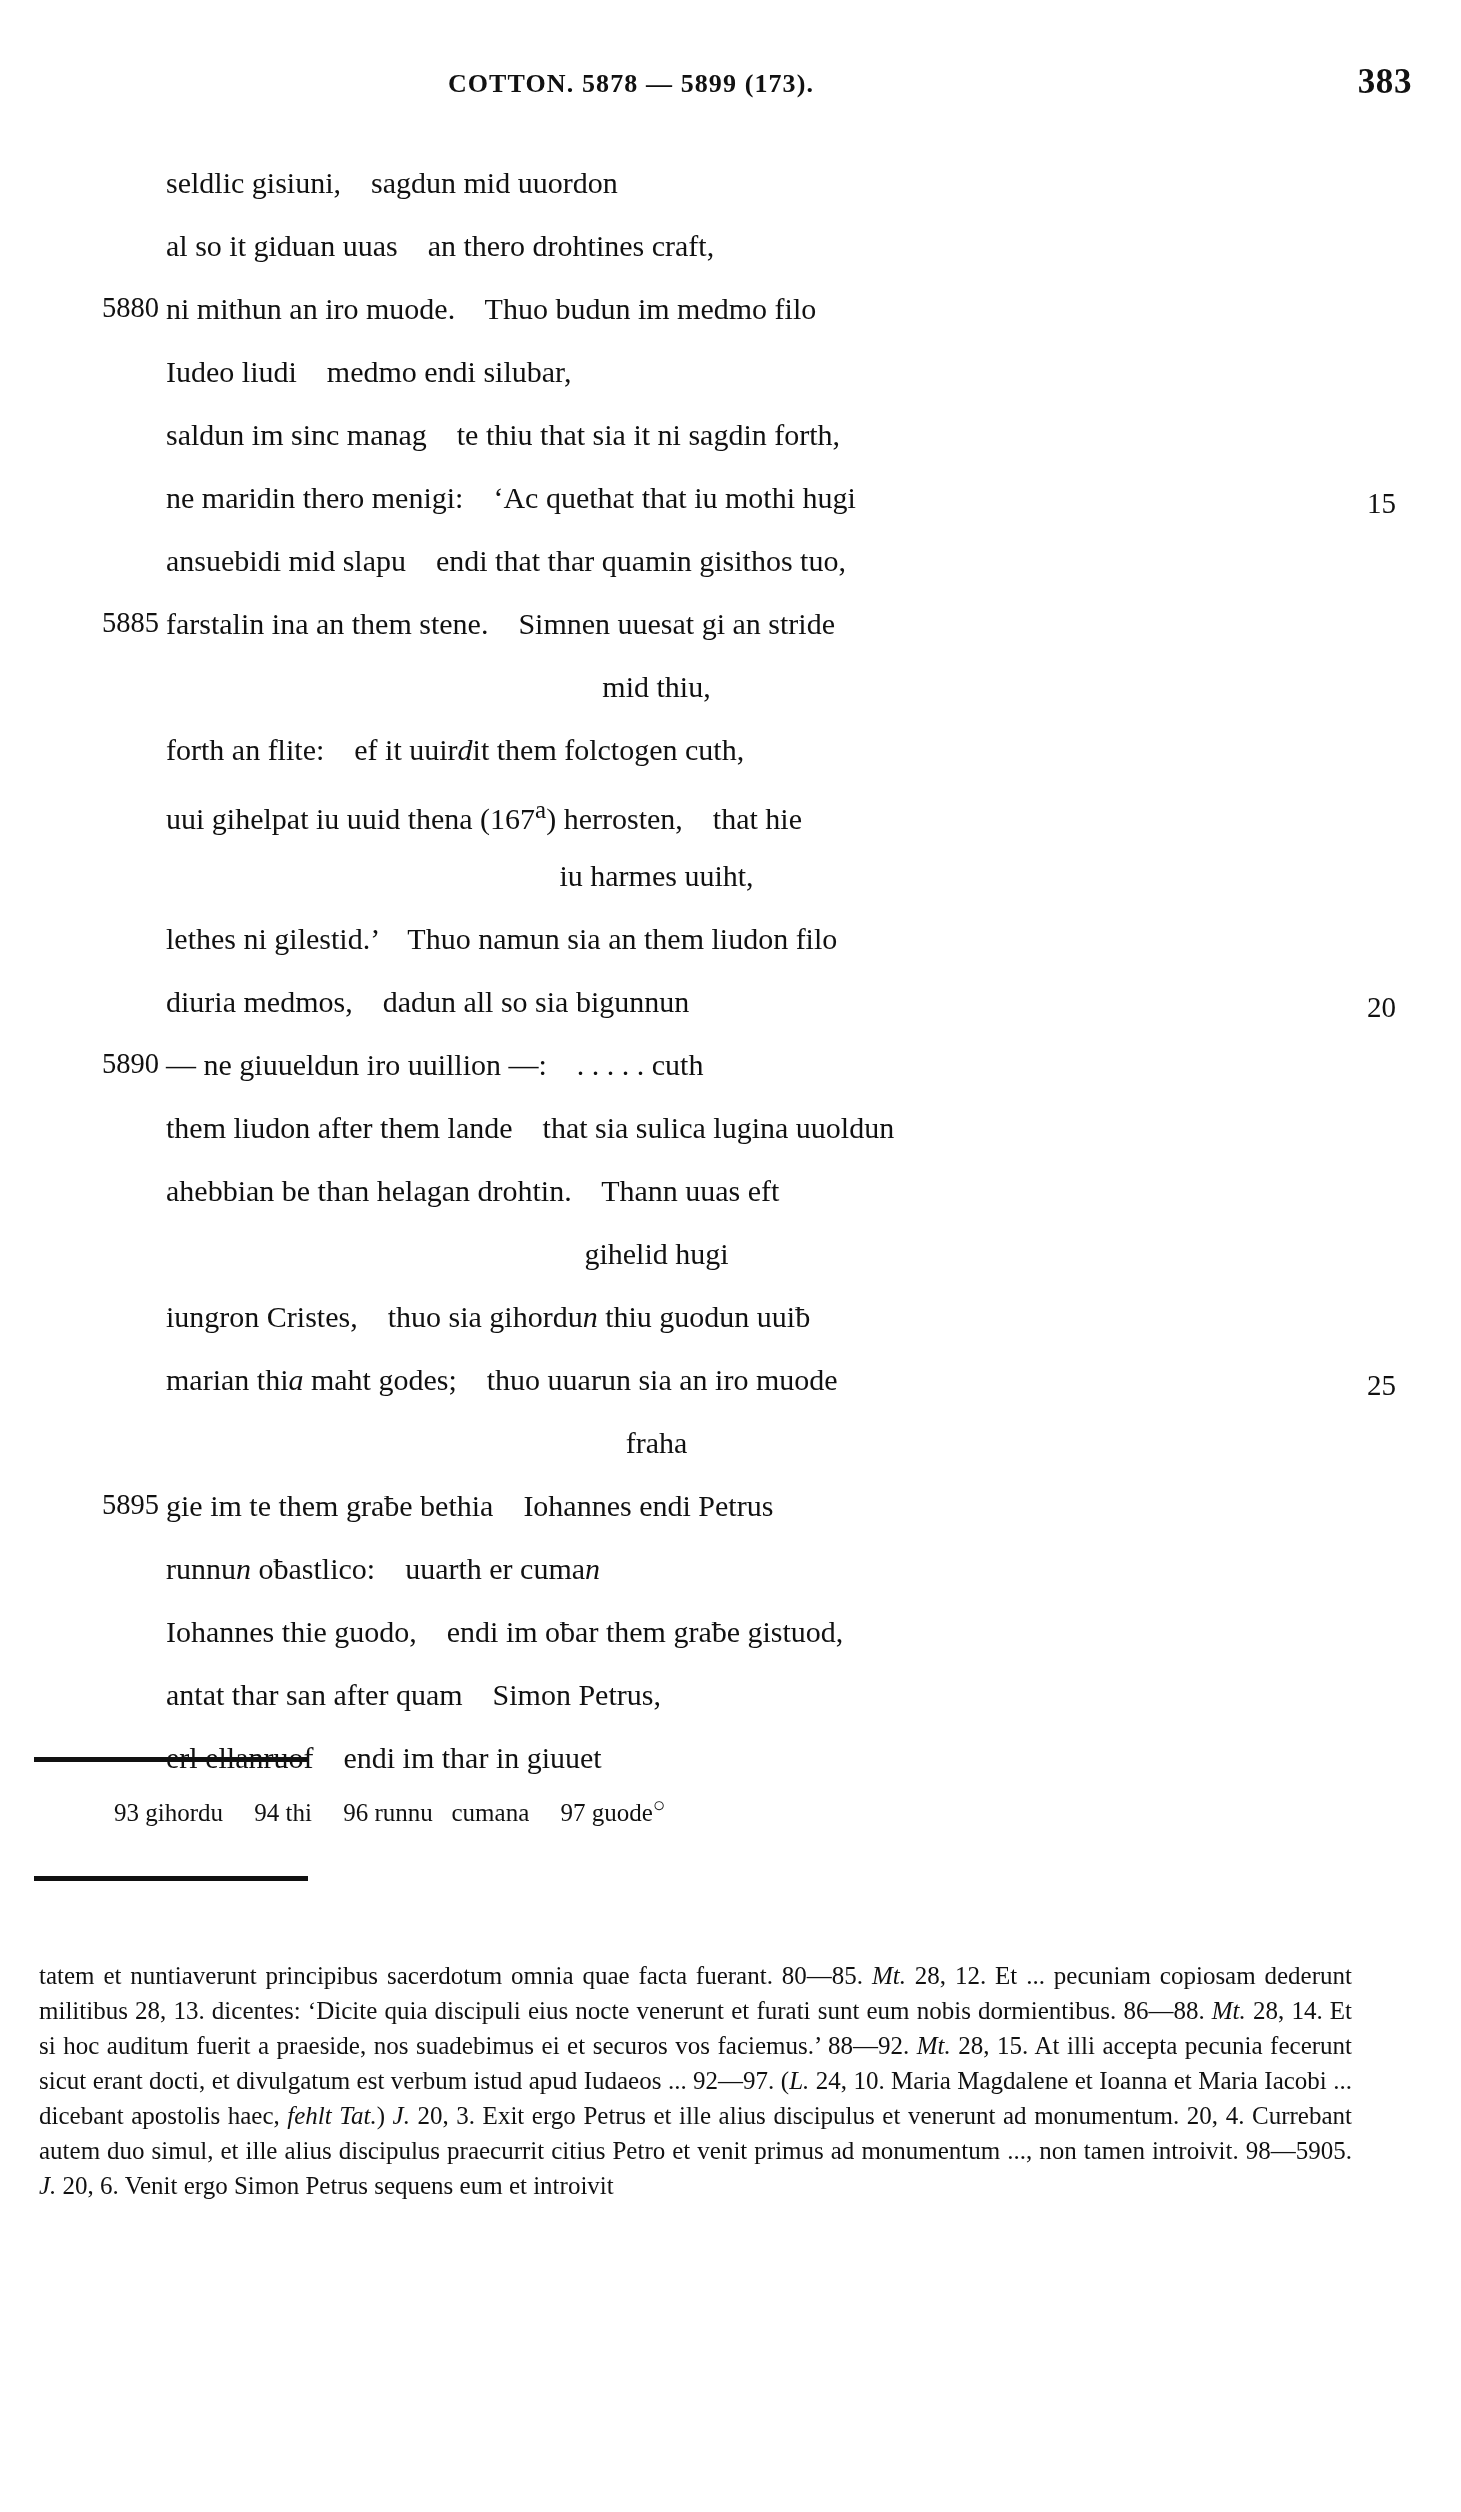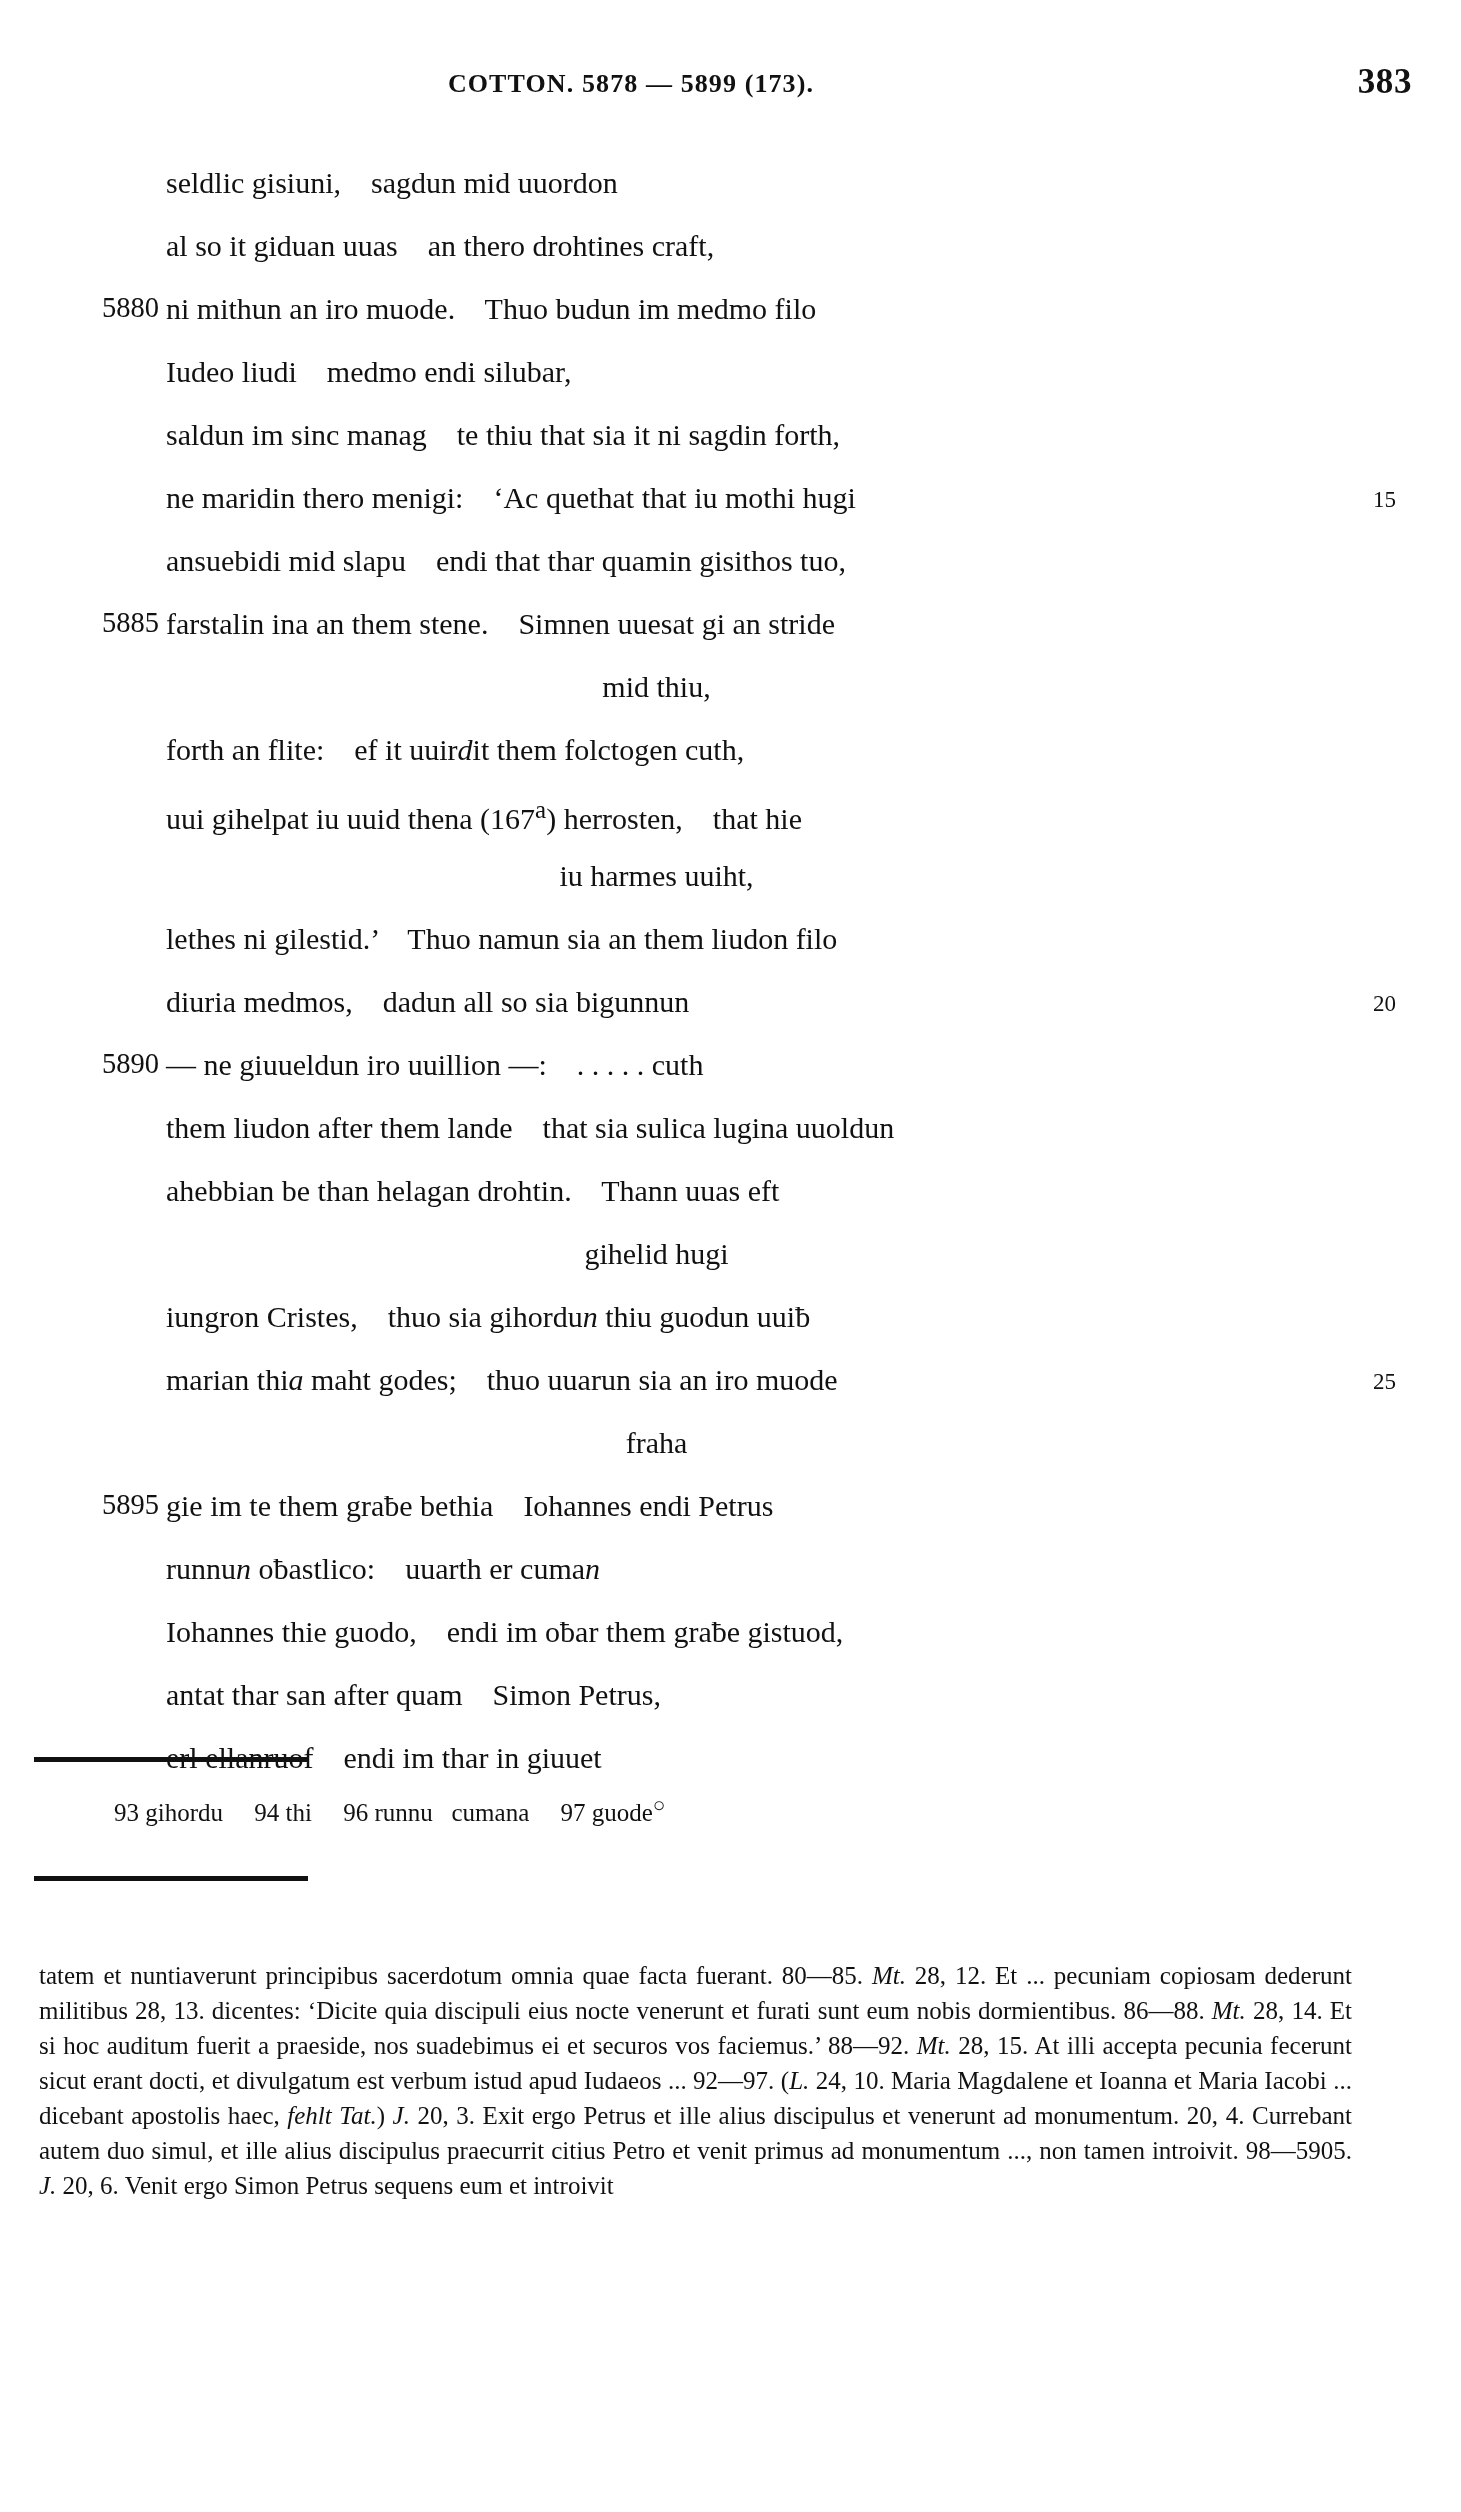--- a/index.html
+++ b/index.html
@@ -81,21 +81,21 @@
   }
   .vtext.ctr {
     left: 0;
     width: 1313px;
     text-align: center;
   }
   .vmarg {
     position: absolute;
     right: 66px;
     top: 5.7px;
-    font-size: 23px;
+    font-size: 29px;
     white-space: pre;
   }
 
   
   .rule {
     position: absolute;
     left: 34px;
     height: 5.1px;
     width: 274px;
     background: #111111;

